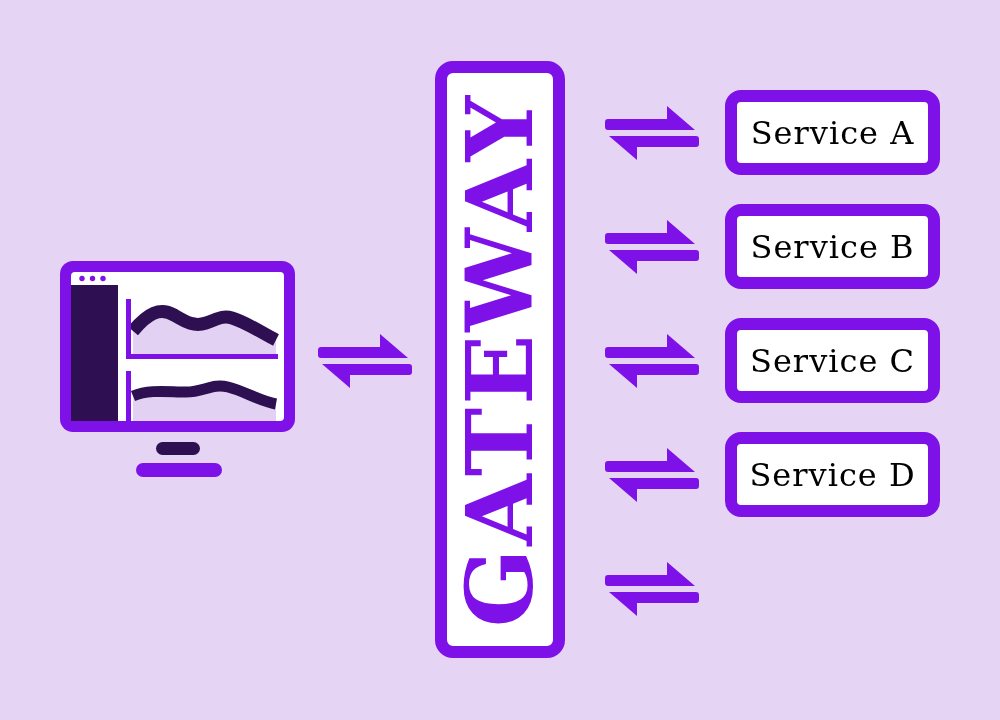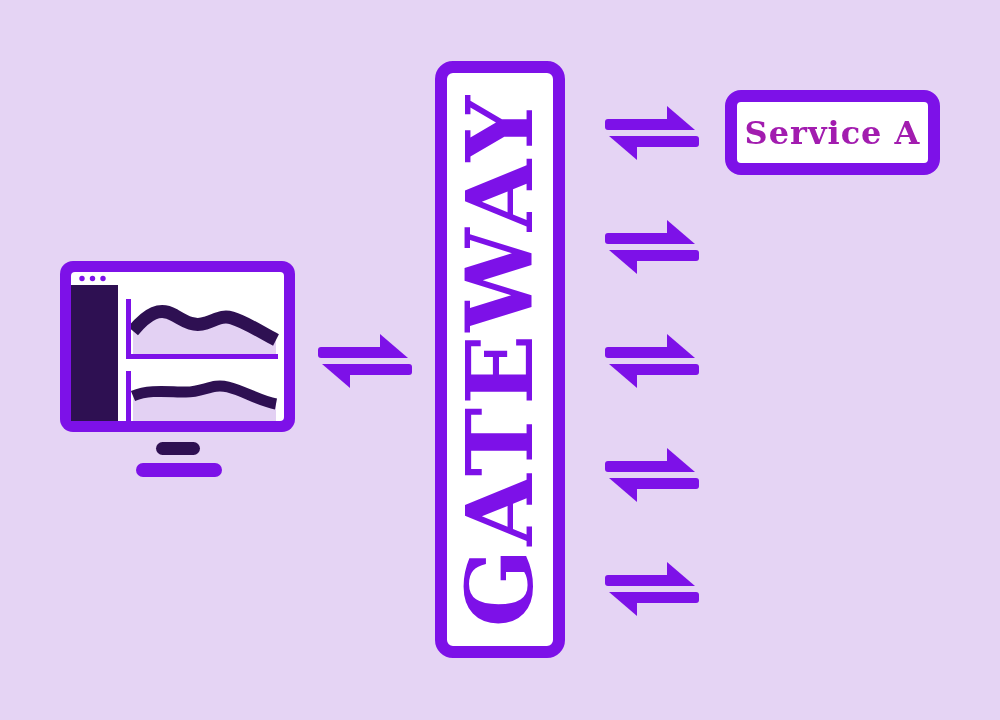--- a/index.html
+++ b/index.html
@@ -50,24 +50,24 @@
     border:12px solid #7d11e8;
     border-radius:16px;
     display:flex;align-items:center;justify-content:center;
   }
   .service-a{top:90px;}
   .service-b{top:204px;}
   .service-c{top:318px;}
   .service-d{top:432px;}
   .service-e{top:546px;}
   .service-label{
-    font-weight:bold;
+    font-weight:normal;
     font-size:32px;
     letter-spacing:1px;
-    color:#a21caf;
+    color:#000000;
     white-space:nowrap;
   }
 </style>
 </head>
 <body>
 
 <div class="canvas">
 
   <svg width="0" height="0" style="position:absolute" aria-hidden="true">
     <defs>
@@ -126,14 +126,23 @@
   <svg class="swap swap-d" viewBox="0 0 98 60">
       <use href="#swap-glyph"></use>
     </svg>
   <svg class="swap swap-e" viewBox="0 0 98 60">
       <use href="#swap-glyph"></use>
     </svg>
 
   <div class="service service-a">
     <span class="service-label">Service A</span>
   </div>
+  <div class="service service-b">
+    <span class="service-label">Service B</span>
+  </div>
+  <div class="service service-c">
+    <span class="service-label">Service C</span>
+  </div>
+  <div class="service service-d">
+    <span class="service-label">Service D</span>
+  </div>
 
 </div>
 
 </body></html>

